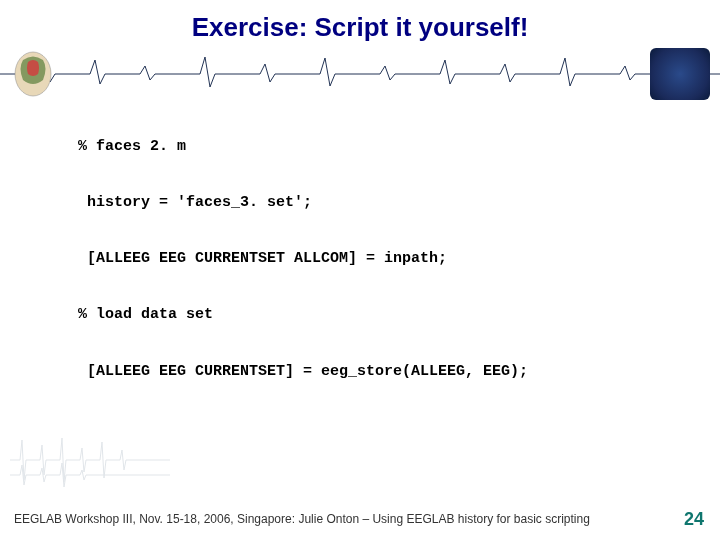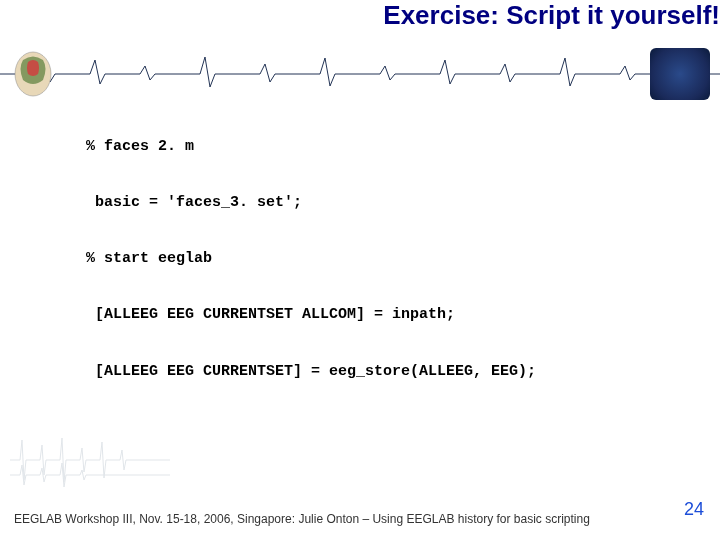--- a/index.html
+++ b/index.html
@@ -12,24 +12,25 @@
     position: relative;
     overflow: hidden;
   }
   .slide {
     width: 720px;
     height: 540px;
     position: relative;
     box-sizing: border-box;
   }
   .title {
-    text-align: right;
+    text-align: center;
     font-size: 26px;
     font-weight: bold;
     color: #000080;
+    padding-top: 12px;
   }
   .eeg-wave {
     position: absolute;
     top: 52px;
     left: 0;
     width: 720px;
     height: 40px;
   }
   .head-icon {
     position: absolute;
@@ -52,34 +53,35 @@
     top: 100px;
     left: 78px;
     right: 40px;
     font-family: "Courier New", Courier, monospace;
     font-size: 15px;
     font-weight: bold;
     line-height: 1.25;
     color: #000;
     white-space: pre;
   }
-  .code .line { display: block; margin-left: 8px; }
+  .code .line { display: block; }
   .footer {
     position: absolute;
     bottom: 14px;
     left: 14px;
     font-size: 12px;
     color: #333;
   }
   .pagenum {
     position: absolute;
-    bottom: 20px;
+    bottom: 10px;
     right: 16px;
     font-size: 18px;
-    color: #1d4ed8;
+    color: #0f766e;
+    font-weight: bold;
   }
   .faint-wave {
     position: absolute;
     bottom: 50px;
     left: 10px;
     width: 160px;
     height: 60px;
     opacity: 0.25;
   }
 </style>
@@ -97,23 +99,23 @@
   <svg class="head-icon" viewBox="0 0 50 50">
     <ellipse cx="25" cy="26" rx="18" ry="22" fill="#e8d8b8" stroke="#888" stroke-width="0.5"></ellipse>
     <path d="M15,12 Q25,5 35,12 Q40,20 35,32 Q25,40 15,32 Q10,20 15,12 Z" fill="#6a8a4a" opacity="0.8"></path>
     <path d="M20,14 Q25,10 30,14 Q32,20 30,26 Q25,30 20,26 Q18,20 20,14 Z" fill="#d04040" opacity="0.85"></path>
   </svg>
 
   <div class="logo"></div>
 
   <div class="code">
     <span class="line">% faces 2. m</span>
-    <span class="line"> basic = 'faces_3. set';</span>
-    <span class="line">% start eeglab</span>
+    <span class="line"> history = 'faces_3. set';</span>
     <span class="line"> [ALLEEG EEG CURRENTSET ALLCOM] = inpath;</span>
+    <span class="line">% load data set</span>
     <span class="line"> [ALLEEG EEG CURRENTSET] = eeg_store(ALLEEG, EEG);</span>
     
     
     
     
     
     
     
     
     

